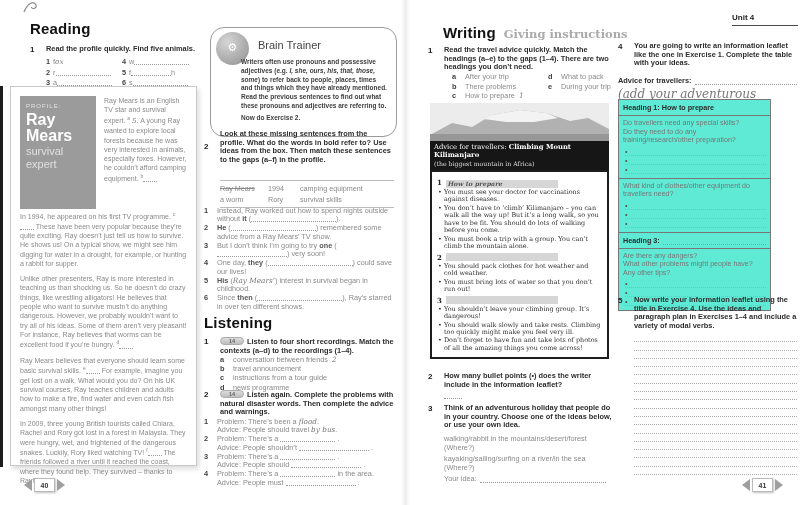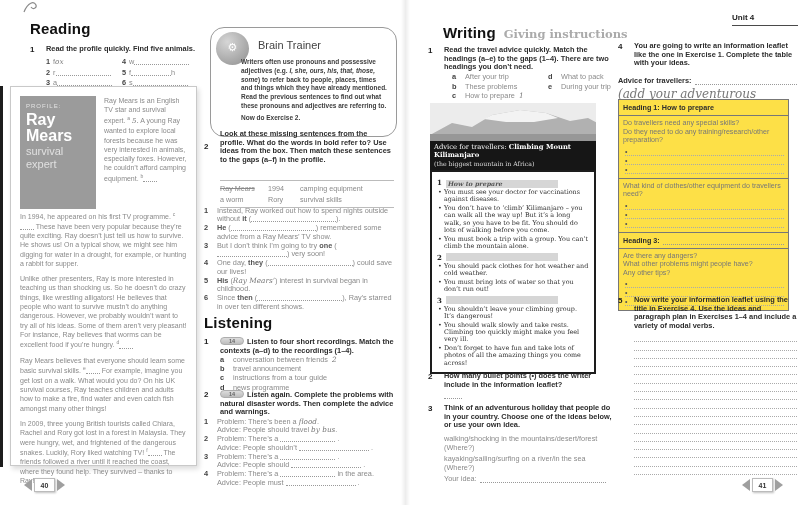--- a/index.html
+++ b/index.html
@@ -45,37 +45,37 @@
   .li .k{position:absolute;left:0;font-weight:bold;color:#444;font-size:7.4px}
   .li b{color:#555}
   
   .pill{display:inline-block;width:24px;height:8px;background:linear-gradient(#dcdcdc,#bdbdbd);border:1px solid #adadad;border-radius:4px;
     font-size:5.5px;font-weight:bold;color:#666;text-align:center;line-height:7px;vertical-align:1px;margin-right:3px}
   
   .wsub{font-family:"DejaVu Serif",serif;font-weight:bold;font-size:11.5px;color:#ababab;margin-left:8px}
   
   .optgrid{left:452px;top:73px;display:grid;grid-template-columns:96px 86px;grid-template-rows:repeat(3,9.5px);grid-auto-flow:column}
   
-  .leaflet{left:430px;top:103px;width:166px}
+  .leaflet{left:430px;top:103px;width:179px}
   .lphoto{height:38px;overflow:hidden}
   .lbar{background:#161616;color:#fff;font-family:"DejaVu Serif",serif;font-size:6.8px;padding:2px 4px;line-height:1.25}
   .lbar b{font-weight:bold}
   .lsub{font-size:6.2px;color:#ddd}
   .lbody{border:2px solid #1d1d1d;background:#fff;padding:4px 5px;font-family:"DejaVu Serif",serif}
   .lhead{font-size:7px;font-weight:bold;color:#222;margin:2px 0 1px 0}
   .lhl{display:inline-block;width:112px;height:8px;background:#d6d6d6;margin-left:4px;vertical-align:-1px}
   .lhl i{font-size:6.3px;line-height:8px;padding-left:2px;display:block;color:#555}
   .lbody ul{list-style:none}
   .lbody li{position:relative;padding-left:7px;font-size:6.4px;line-height:1.17;color:#2e2e2e;margin-bottom:1px}
   .lbody li::before{content:"•";position:absolute;left:1px;top:0}
   
   .advrow{left:618px;top:76px;width:179px;display:flex;align-items:flex-end;font-size:7.4px;font-weight:bold;color:#2d2d2d}
   .grow{flex:1 1 auto;margin-left:3px}
   .advnote{left:618px;top:87px;font-size:12px}
-  .tbl{left:618px;top:99px;width:171px;border:1.5px solid #777;background:#fde047}
+  .tbl{left:618px;top:99px;width:153px;border:1.5px solid #777;background:#5eead4}
   .trh{display:flex;align-items:flex-end;border-bottom:1px solid #777;padding:3px 4px;font-size:7.2px;font-weight:bold;color:#2d2d2d}
   .trq{border-bottom:1px solid #777;padding:3px 4px 4px 4px}
   .trq:last-child{border-bottom:none}
   .q{font-size:7.1px;color:#777;line-height:1.2;white-space:pre-line;margin-bottom:2px}
   .bl{position:relative;height:9px;border-bottom:1px dotted #aaa;margin-left:2px;padding-left:7px}
   .bl::before{content:"•";position:absolute;left:0;top:1px;font-size:7px;color:#555}
   .wline{height:8.3px;border-bottom:1px dotted #aaa}
   
   .pgnav{display:flex;align-items:center;gap:2px}
   .tri{width:0;height:0;border-top:6px solid transparent;border-bottom:6px solid transparent}
@@ -204,21 +204,21 @@
 
 <div class="abs" style="left:443px;top:24px">
   <span class="h1">Writing</span><span class="wsub">Giving instructions</span>
 </div>
 
 <div class="abs num" style="left:428px;top:46px">1</div>
 <div class="abs ins" style="left:444px;top:46px;width:168px">Read the travel advice quickly. Match the headings (a–e) to the gaps (1–4). There are two headings you don’t need.</div>
 
 <div class="abs optgrid">
   <div class="li"><span class="k">a</span><span>After your trip</span></div>
-  <div class="li"><span class="k">b</span><span>These problems</span></div>
+  <div class="li"><span class="k">b</span><span>There problems</span></div>
   <div class="li"><span class="k">c</span><span>How to prepare</span>&nbsp;&nbsp;<i class="hand">1</i></div>
   <div class="li"><span class="k">d</span><span>What to pack</span></div>
   <div class="li"><span class="k">e</span><span>During your trip</span></div>
 </div>
 
 <div class="abs leaflet">
   <div class="lphoto">
     <svg viewBox="0 0 179 38" preserveAspectRatio="none" style="width:179px;height:38px;display:block">
       <rect width="179" height="38" fill="#ececec"></rect>
       <polygon points="0,32 22,20 42,24 62,12 90,7 116,10 140,18 158,15 179,26 179,38 0,38" fill="#b1b1b1"></polygon>
@@ -256,21 +256,21 @@
     </div>
   </div>
 </div>
 
 <div class="abs num" style="left:428px;top:372px">2</div>
 <div class="abs ins" style="left:444px;top:372px;width:168px">How many bullet points (•) does the writer include in the information leaflet?</div>
 <span class="abs blank" style="left:444px;top:392px;width:18px"></span>
 
 <div class="abs num" style="left:428px;top:404px">3</div>
 <div class="abs ins" style="left:444px;top:404px;width:168px">Think of an adventurous holiday that people do in your country. Choose one of the ideas below, or use your own idea.</div>
-<div class="abs ditto" style="left:444px;top:434px;width:160px">walking/shocking in the mountains/desert/forest (Where?)</div>
+<div class="abs ditto" style="left:444px;top:434px;width:160px">walking/rabbit in the mountains/desert/forest (Where?)</div>
 <div class="abs ditto" style="left:444px;top:454px;width:160px">kayaking/sailing/surfing on a river/in the sea (Where?)</div>
 <div class="abs ditto" style="left:444px;top:474px;width:162px;display:flex;align-items:flex-end">
     <span>Your idea:</span>
     <span class="blank grow"></span>
   </div>
 
 <div class="abs num" style="left:618px;top:42px">4</div>
 <div class="abs ins" style="left:634px;top:42px;width:162px">You are going to write an information leaflet like the one in Exercise 1. Complete the table with your ideas.</div>
 
 <div class="abs advrow">

